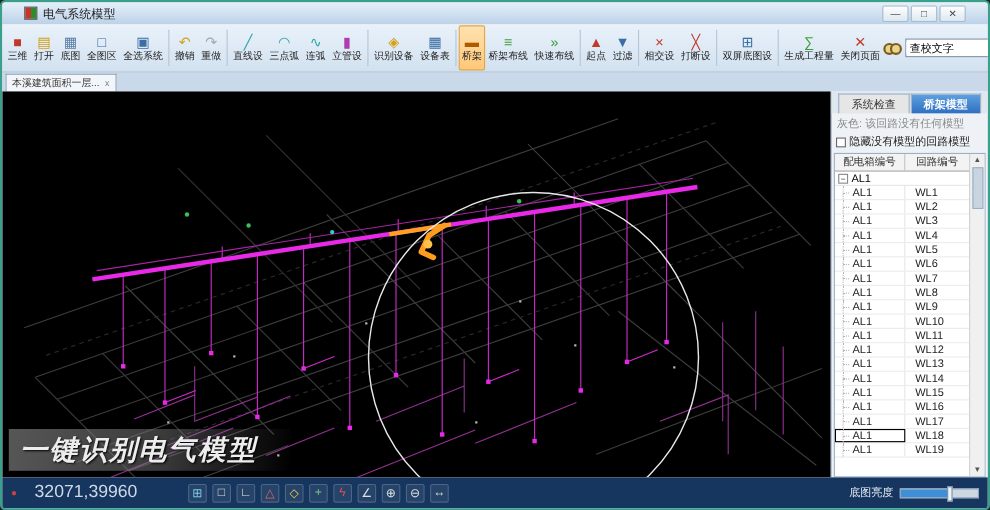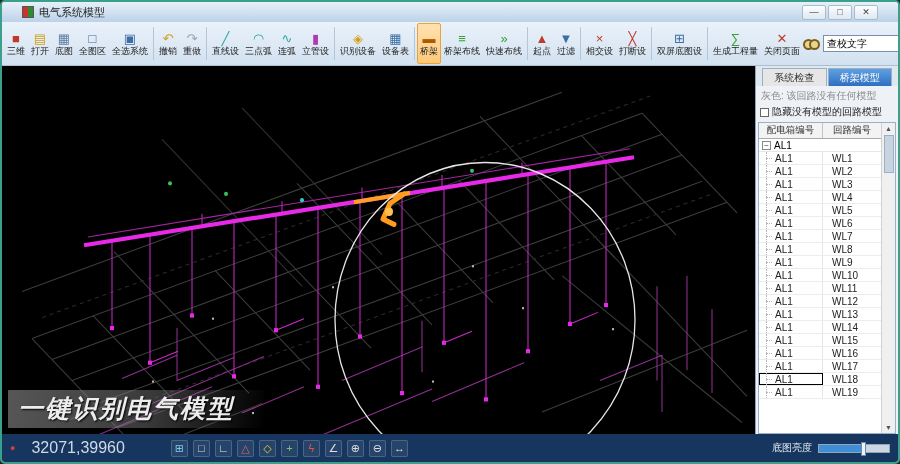--- a/index.html
+++ b/index.html
@@ -54,21 +54,21 @@
   .watermark { position:absolute; left:6px; bottom:6px; font-size:25px; font-weight:bold; font-style:italic;
      color:#ededed; letter-spacing:2px; padding:2px 30px 3px 10px; text-shadow:1px 1px 2px #000;
      background:linear-gradient(100deg, rgba(128,128,128,.68) 0%, rgba(128,128,128,.45) 55%, rgba(128,128,128,0) 100%); }
 
   
   .panel { width:143px; flex:0 0 143px; background:#eef2f6; border-left:1px solid #8ea6bc;
            display:flex; flex-direction:column; }
   .ptabs { display:flex; height:20px; flex:0 0 20px; padding:2px 6px 0; gap:1px; background:#dfe7ef; }
   .ptab { flex:1; display:flex; align-items:center; justify-content:center; font-size:10px;
           border:1px solid #9ab0c6; border-bottom:none; background:#e6e6e6; color:#333; white-space:nowrap; overflow:hidden; }
-  .ptab.active { background:linear-gradient(#5ea0e0,#2f6fc0); color:#fff; font-weight:normal; }
+  .ptab.active { background:linear-gradient(#5ea0e0,#2f6fc0); color:#fff; font-weight:bold; }
   .legend { padding:3px 3px 1px; display:flex; flex-direction:column; gap:1px; }
   .legend-line { font-size:10px; line-height:13px; padding:0 2px; white-space:nowrap; overflow:hidden; }
   .legend-line.gray { color:#8a8a8a; }
   .legend-line.selected { background:#2f66c4; color:#fff; }
   .checkrow { display:flex; align-items:center; gap:3px; padding:2px 4px; font-size:10px; color:#222;
               white-space:nowrap; overflow:hidden; }
   .checkbox { width:9px; height:9px; flex:0 0 9px; border:1px solid #666; background:#fff; }
 
   .gridwrap { flex:1; margin:1px 2px 0; border:1px solid #9ab0c6; background:#fff; display:flex; overflow:hidden; }
   .gridmain { flex:1; display:flex; flex-direction:column; overflow:hidden; }
@@ -283,20 +283,26 @@
       </div>
     <div class="searchbox">
         <span class="binoc"></span>
         <span class="searchfield">
           <input value="查校文字" style="">
           <span class="ddarrow">▼</span>
         </span>
       </div>
     </div>
 
+  <div class="tabbar">
+    <span class="doctab">
+      <span>本溪建筑面积一层...</span>
+      <span class="tabclose">x</span>
+    </span>
+  </div>
 
   <div class="main">
 
     <div class="canvas">
       <svg viewBox="0 0 753 351" preserveAspectRatio="none">
         <g stroke="#3d3d3d" stroke-width="1" fill="none">
           <path d="M30 260 L640 45"></path>
             <path d="M70 300 L680 85"></path>
             <path d="M115 345 L725 130"></path>
           <path d="M20 215 L560 25"></path>

